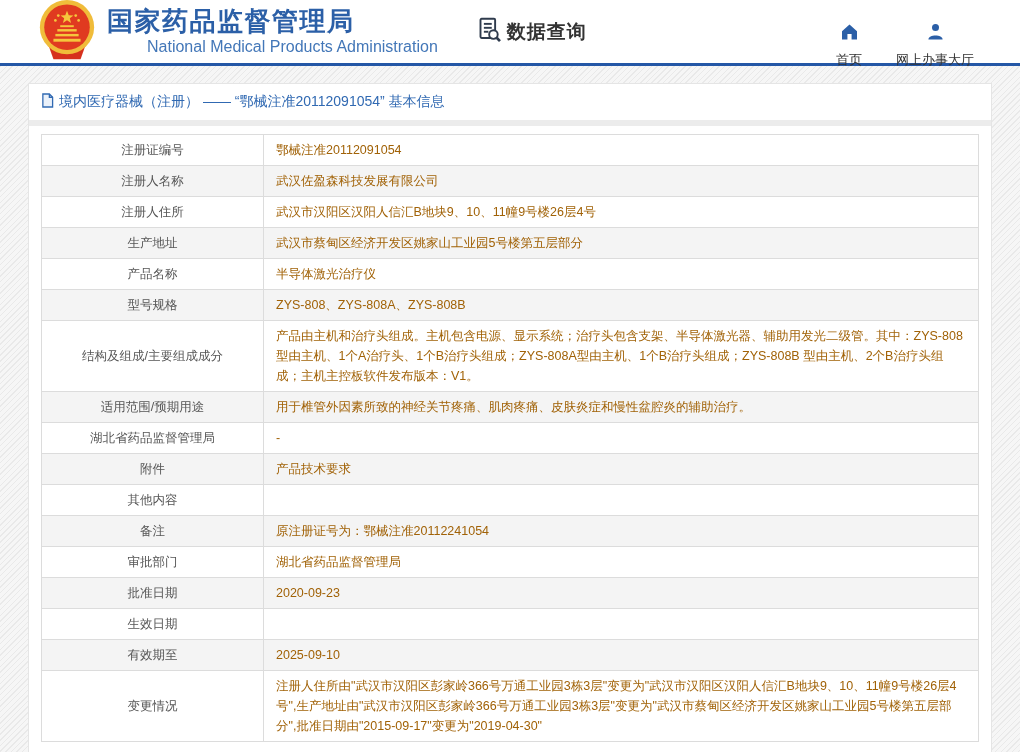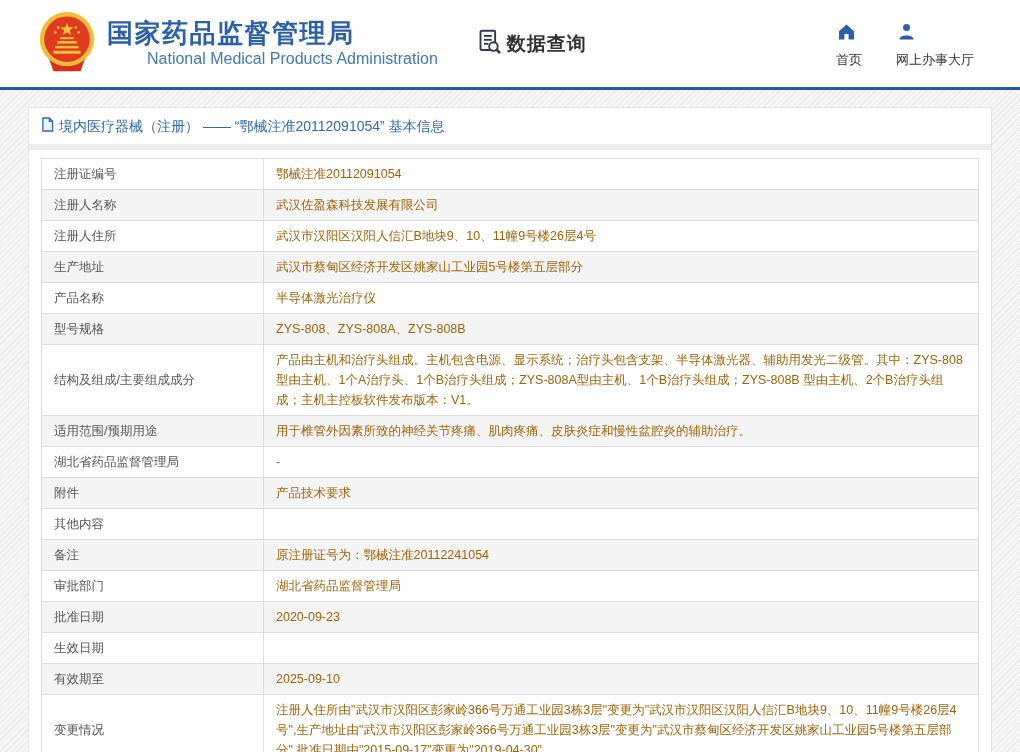--- a/index.html
+++ b/index.html
@@ -4,51 +4,51 @@
 <style>
   * { margin:0; padding:0; box-sizing:border-box; }
   html,body { width:1020px; height:752px; }
   body {
     font-family:"Liberation Sans","DejaVu Sans",sans-serif;
     background:repeating-linear-gradient(135deg,#f6f6f6 0px,#f6f6f6 3px,#e9e9e9 3px,#e9e9e9 4px);
     color:#555;
   }
   
   .header {
-    height:90px; background:#ffffff;
+    height:66px; background:#ffffff;
     border-bottom:3px solid #2457a6;
     display:flex; align-items:center;
     position:relative;
   }
   .brand { display:flex; align-items:center; margin-left:36px; cursor:pointer; }
   .emblem { width:62px; height:66px; flex:0 0 auto; }
   .brand-text { margin-left:9px; }
   .brand-title { font-size:26px; font-weight:bold; color:#2b5fa7; letter-spacing:1.5px; line-height:1.1; }
   .brand-sub { font-size:16px; color:#4377b8; margin-top:3px;margin-left:40px; }
   .data-query { display:flex; align-items:center; margin-left:38px; cursor:pointer; }
   .data-query .dq-label { font-size:19px; color:#333; margin-left:4px; letter-spacing:1px;font-weight:bold; }
   .top-nav { position:absolute; right:46px; top:22px; display:flex; gap:34px; }
-  .nav-item { display:flex; flex-direction:column; align-items:flex-start; cursor:pointer; }
+  .nav-item { display:flex; flex-direction:column; align-items:center; cursor:pointer; }
   .nav-item .nav-label { font-size:13px; color:#333; margin-top:5px; }
   
   .main { padding:17px 28px 0 28px; }
   .panel { background:#fff; border:1px solid #e5e5e5; padding-bottom:10px; }
-  .panel-title-bar { padding:9px 12px 8px 12px; display:flex; align-items:center; }
+  .panel-title-bar { padding:9px 12px 8px 12px; display:flex; align-items:flex-start; }
   .panel-title { font-size:14px; color:#3069b2; margin-left:5px; }
   .panel-divider { height:6px; background:#ececec; }
   .table-wrap { padding:8px 12px 0 12px; }
   table.info { width:100%; border-collapse:collapse; table-layout:fixed; }
   table.info td {
     border:1px solid #dcdcdc;
     font-size:12.5px; line-height:1.6;
     padding:5px 12px;
     vertical-align:middle;
     word-break:break-all;
   }
-  td.lbl { width:222px; text-align:left; padding-right:14px; color:#555; }
+  td.lbl { width:222px; text-align:center; padding-right:14px; color:#555; }
   td.val { color:#a16207; }
   table.info tr:nth-child(even) { background:#f4f4f4; }
   .icon { display:inline-block; vertical-align:middle; }
 </style>
 </head>
 <body>
 
 <div class="header">
   <div class="brand">
     <span class="icon emblem">

